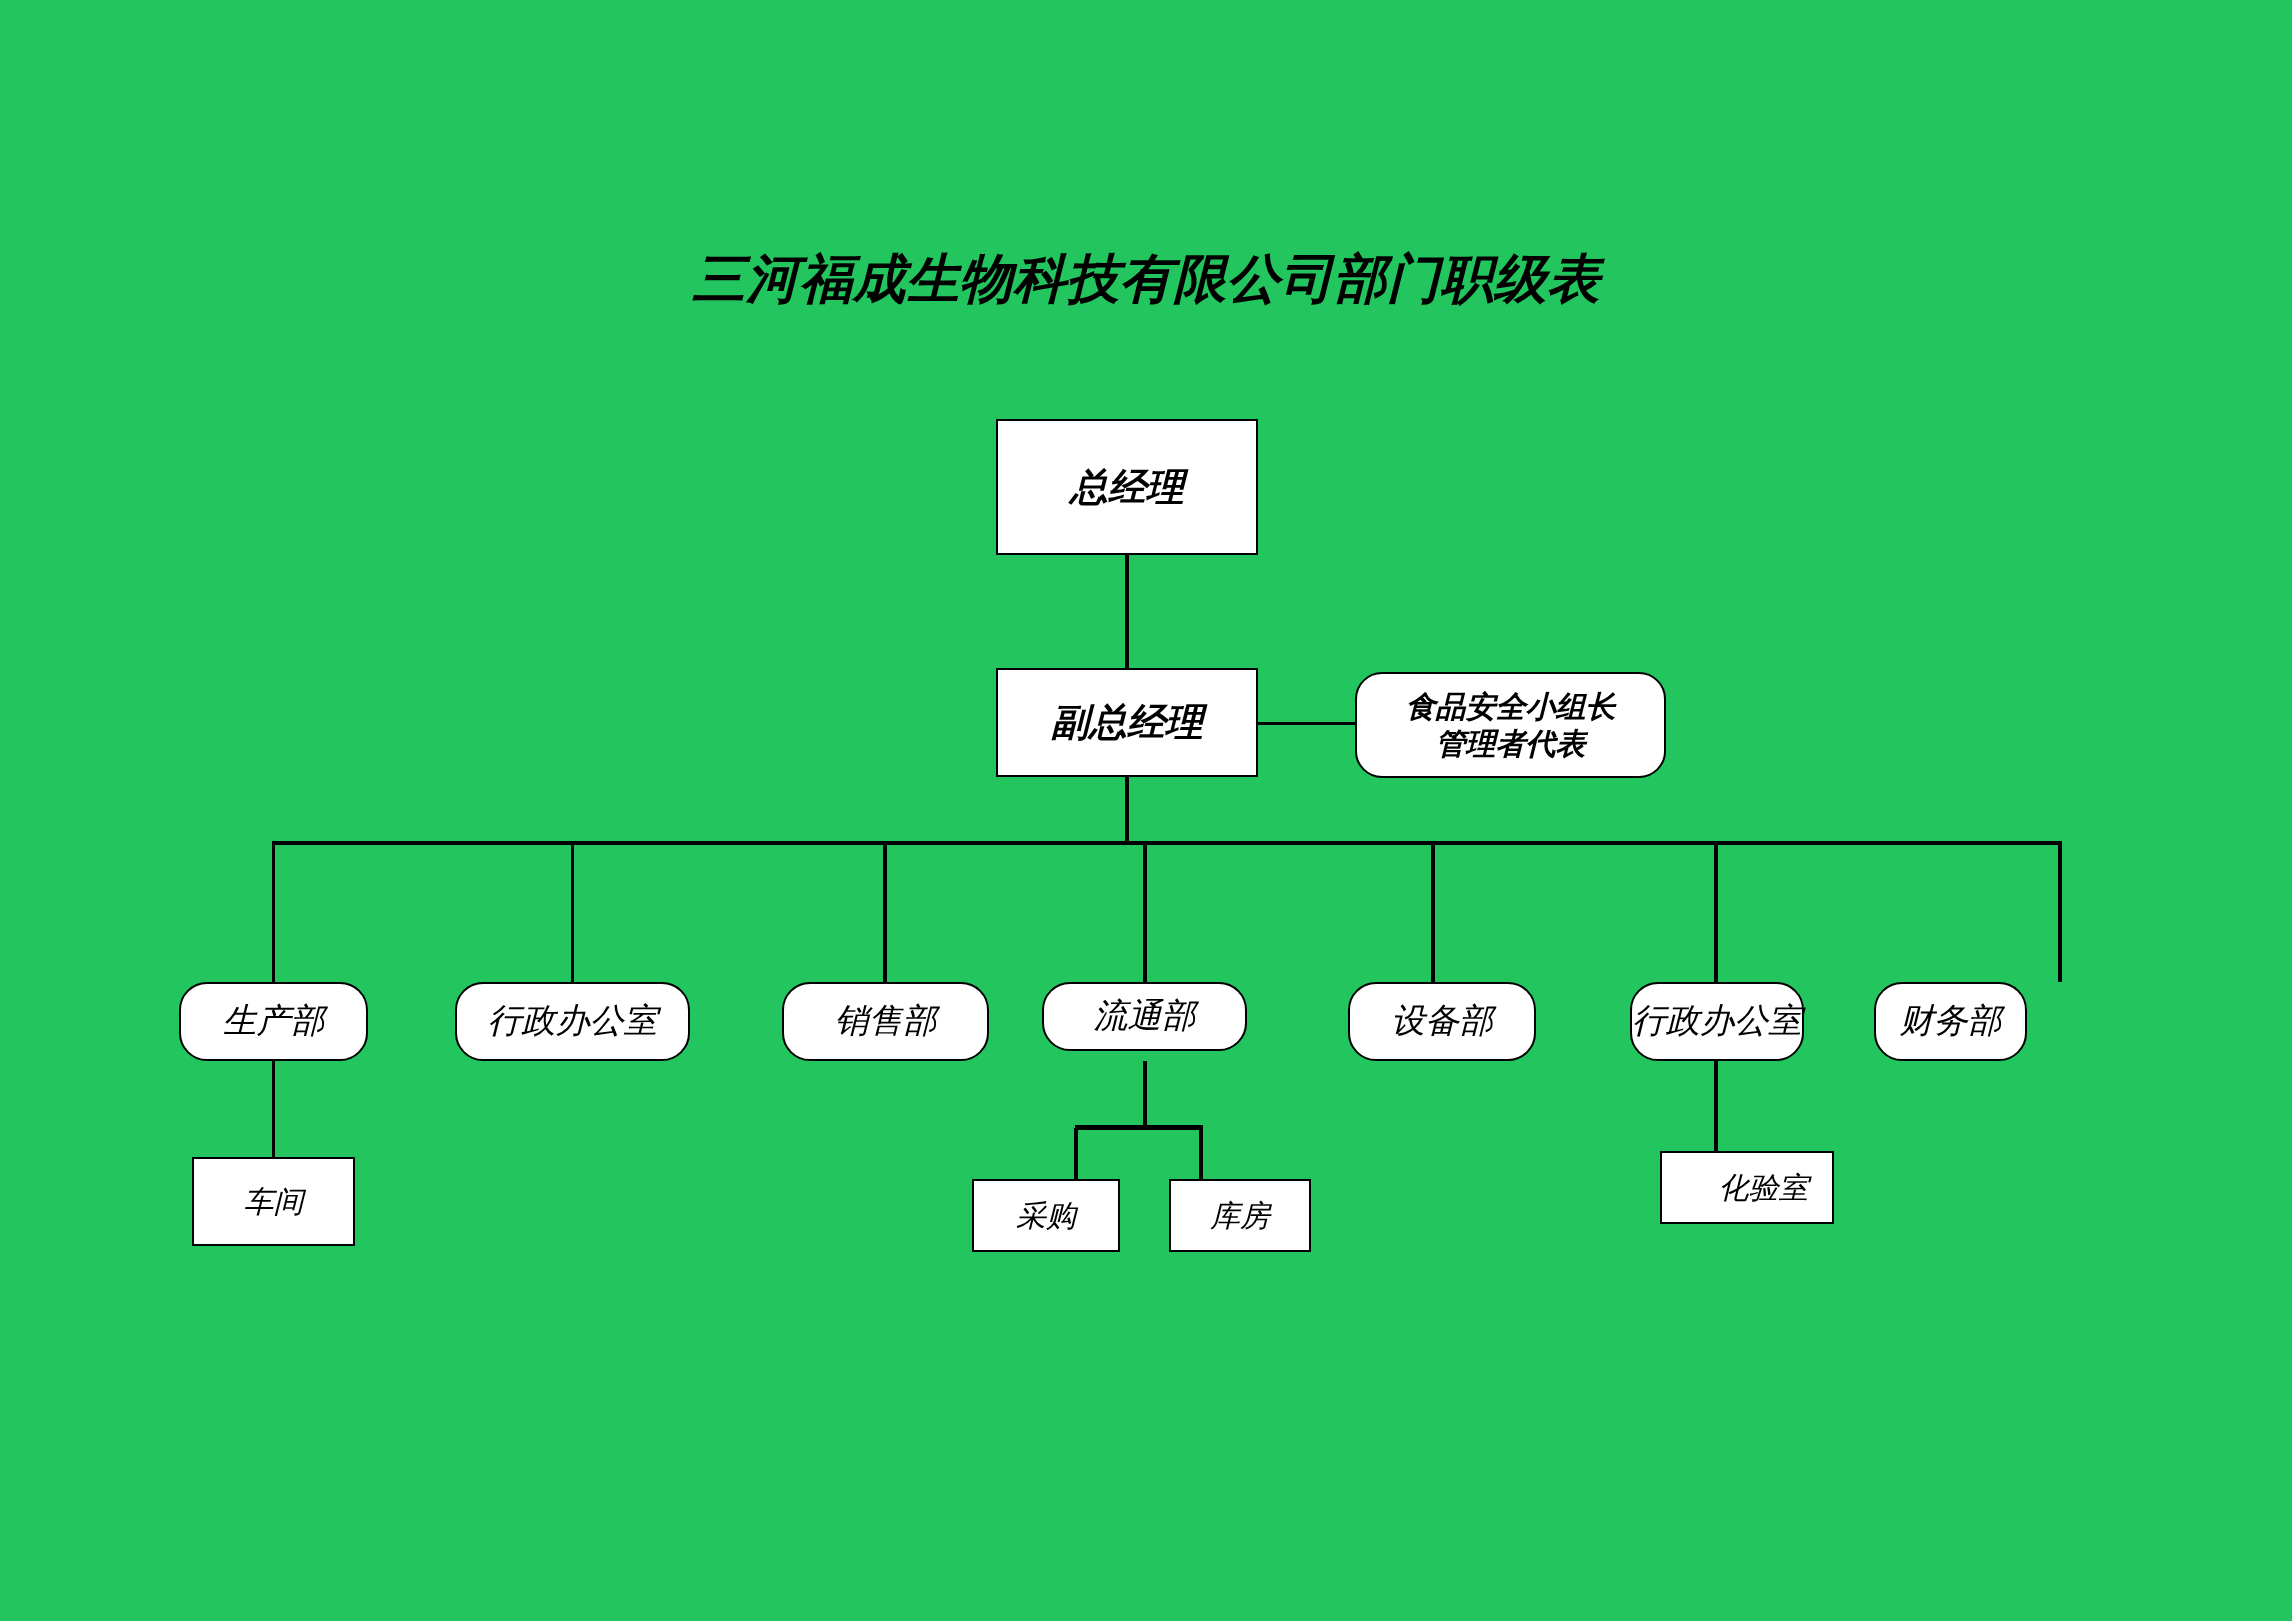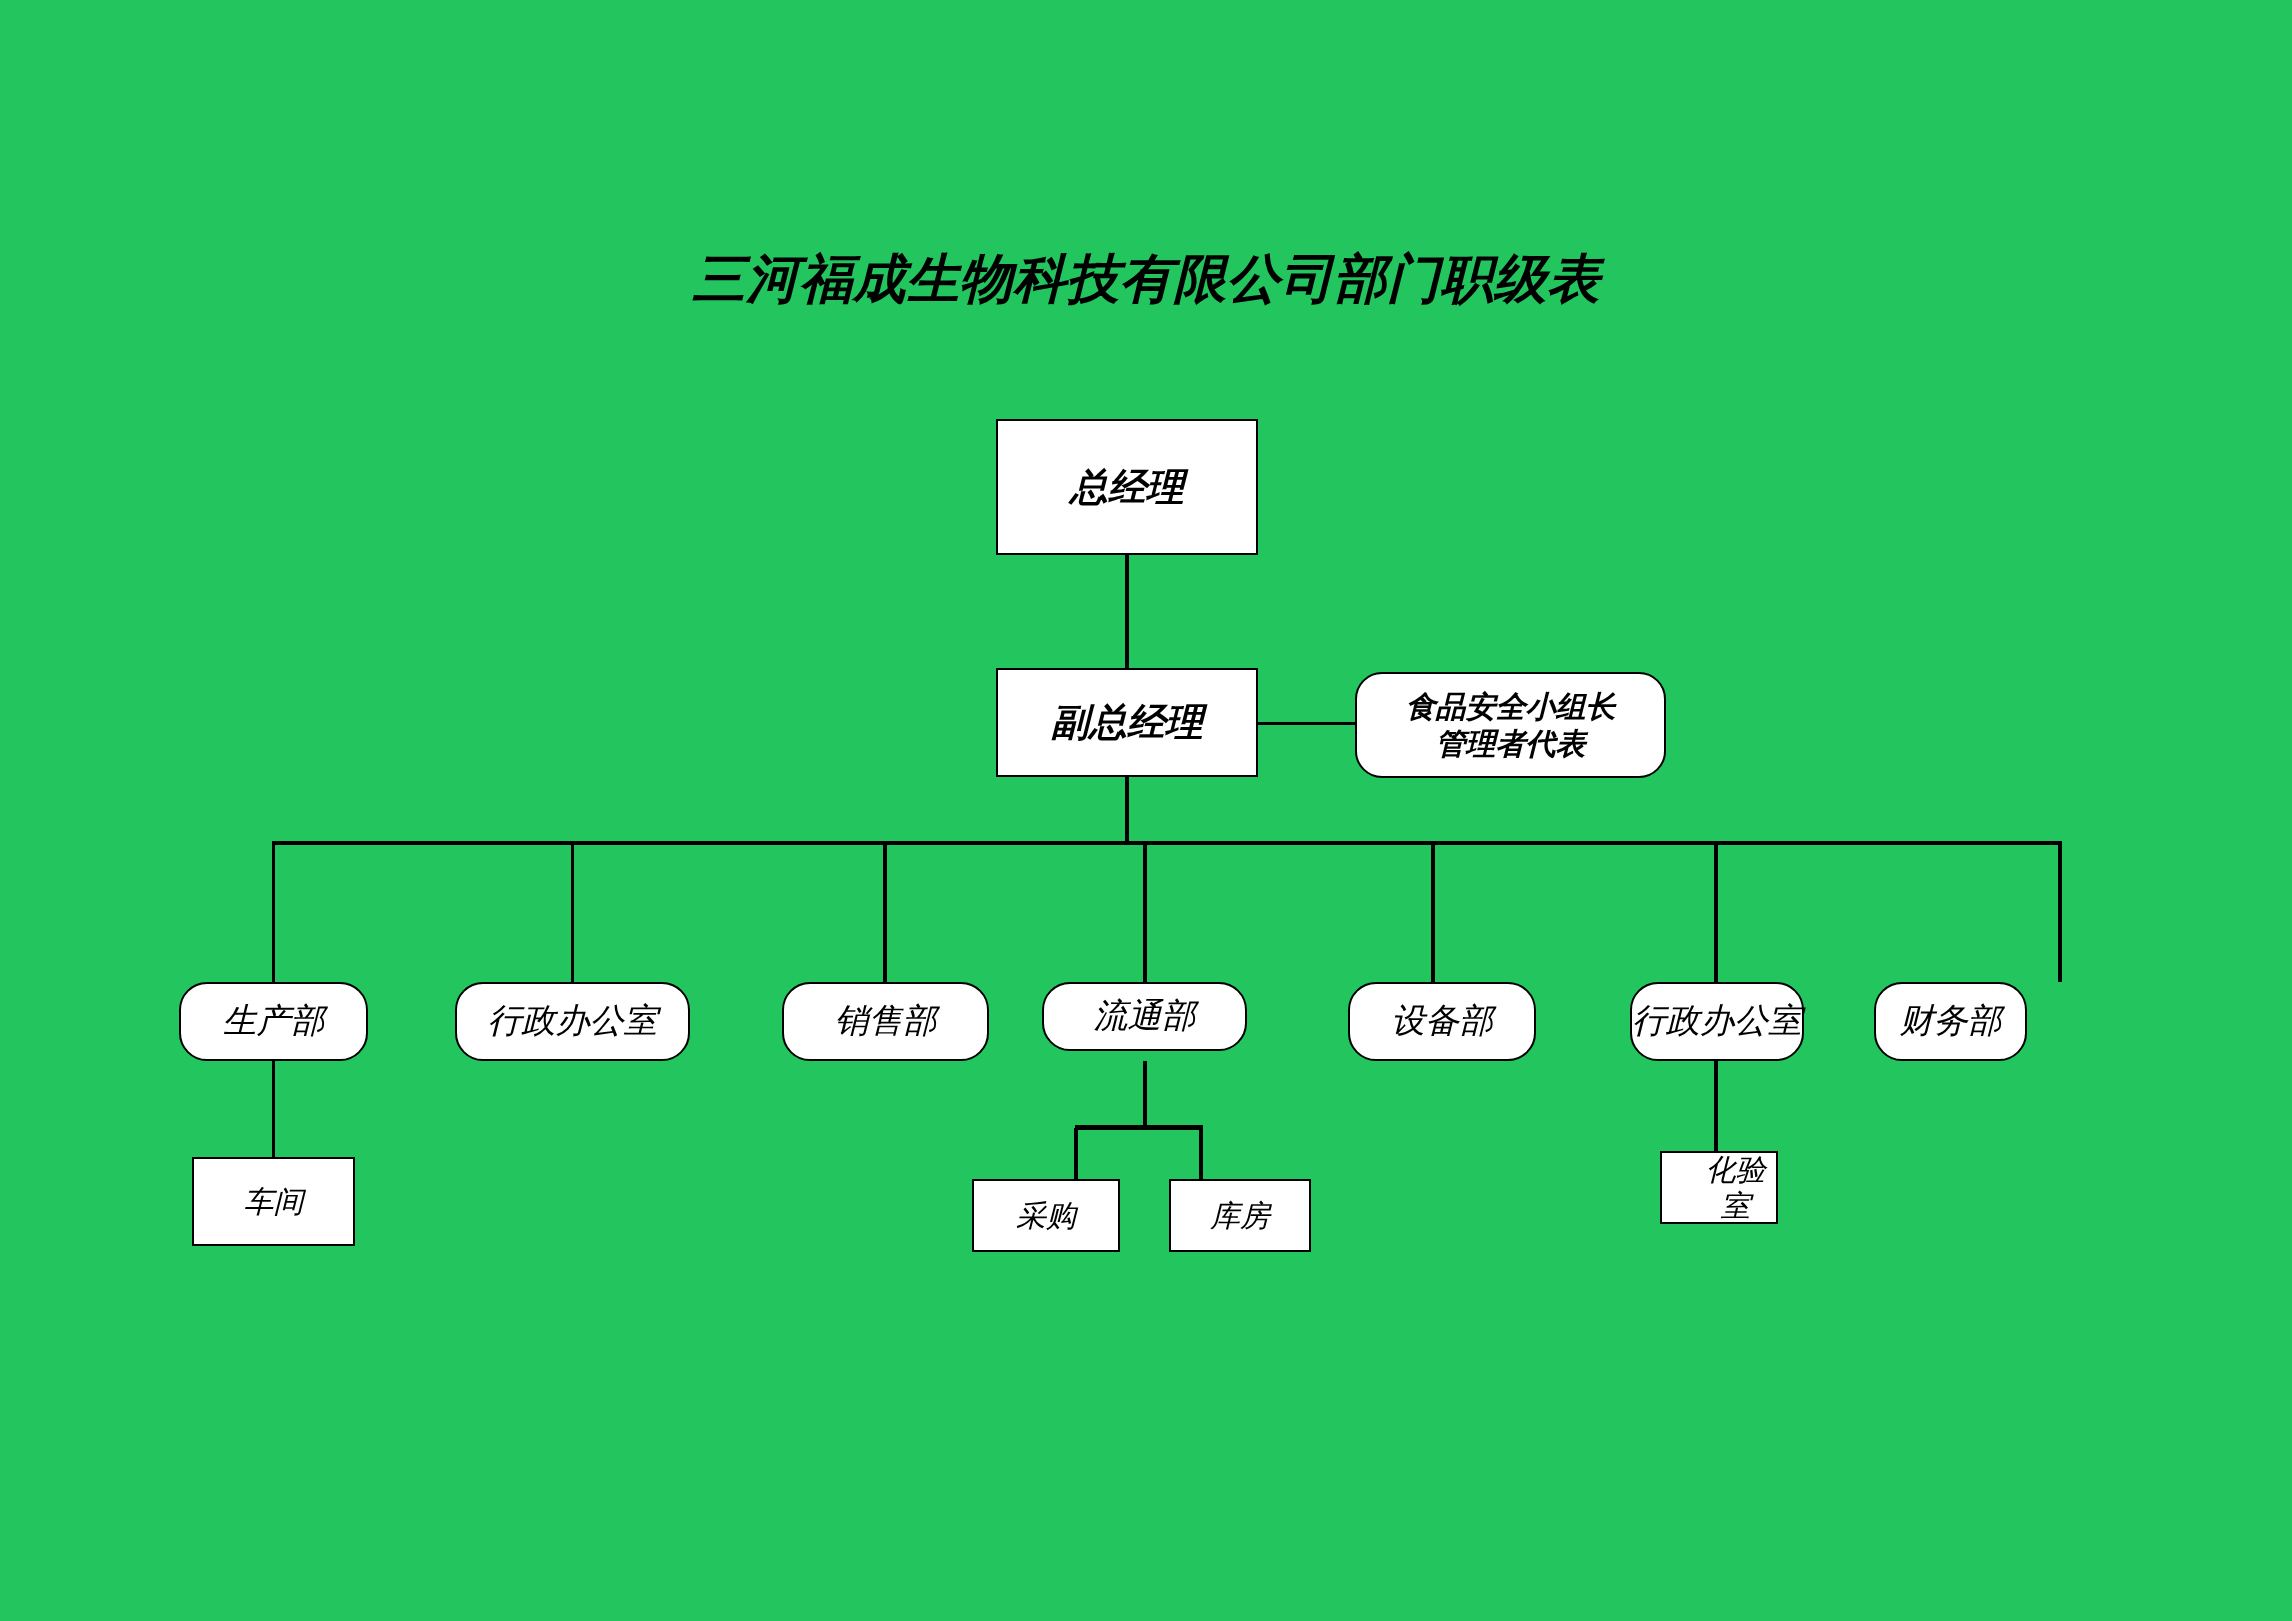--- a/index.html
+++ b/index.html
@@ -140,16 +140,16 @@
   <div class="node dept" style="left:1630px; top:982px; width:174px; height:79px;">行政办公室</div>
 
   <div class="node dept" style="left:1874px; top:982px; width:153px; height:79px;">财务部</div>
 
   <div class="node sub" style="left:192px; top:1157px; width:163px; height:89px;">车间</div>
 
   <div class="node sub" style="left:972px; top:1179px; width:148px; height:73px;">采购</div>
 
   <div class="node sub" style="left:1169px; top:1179px; width:142px; height:73px;">库房</div>
 
-  <div class="node sub" style="left:1660px; top:1151px; width:118px; height:73px;padding-left:33px;">化验室</div>
+  <div class="node sub" style="left:1660px; top:1151px; width:174px; height:73px;padding-left:33px;">化验室</div>
 
 </div>
 
 
 </body></html>

